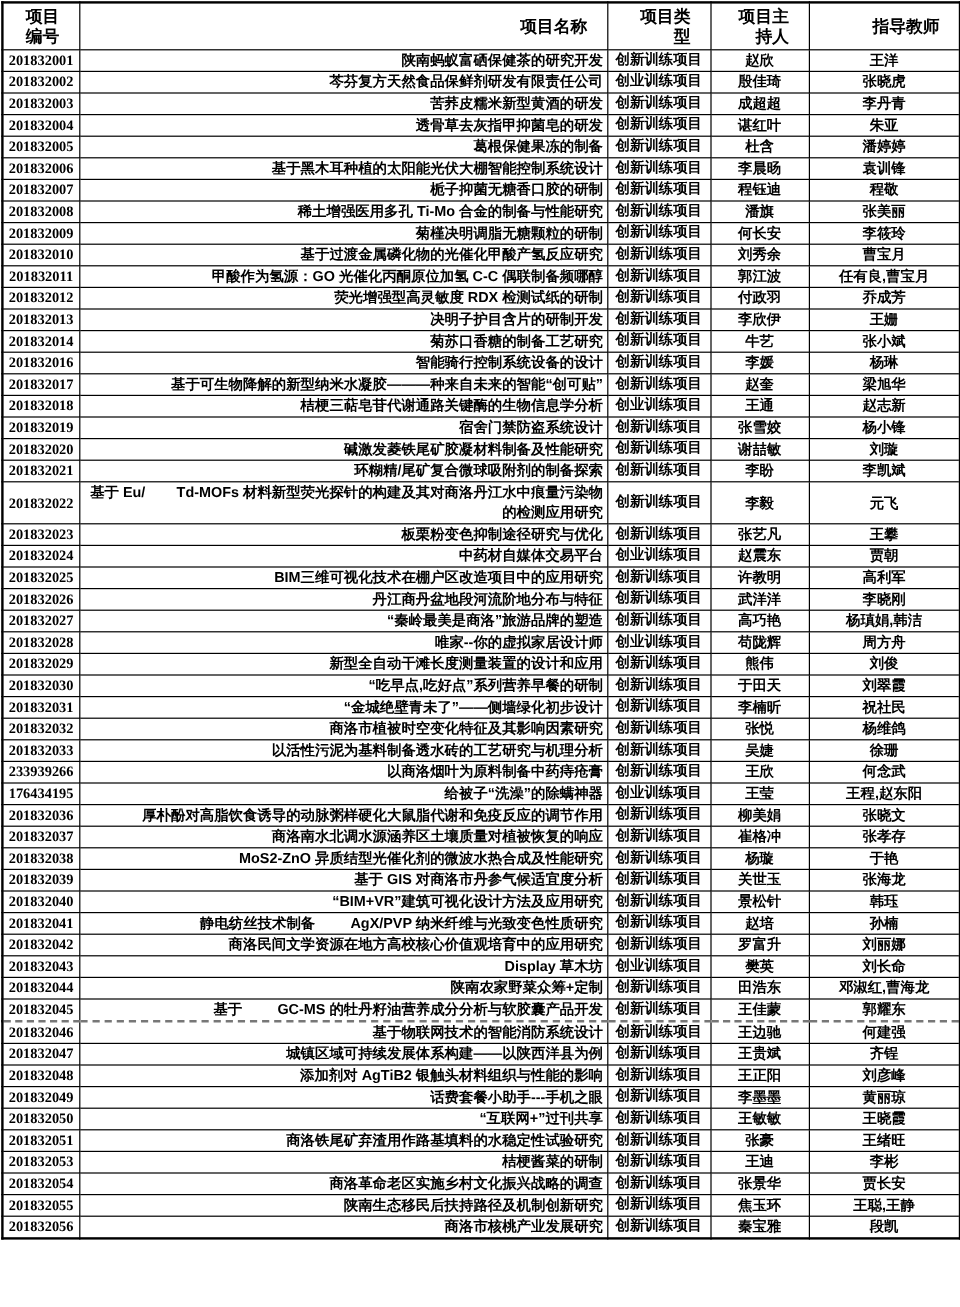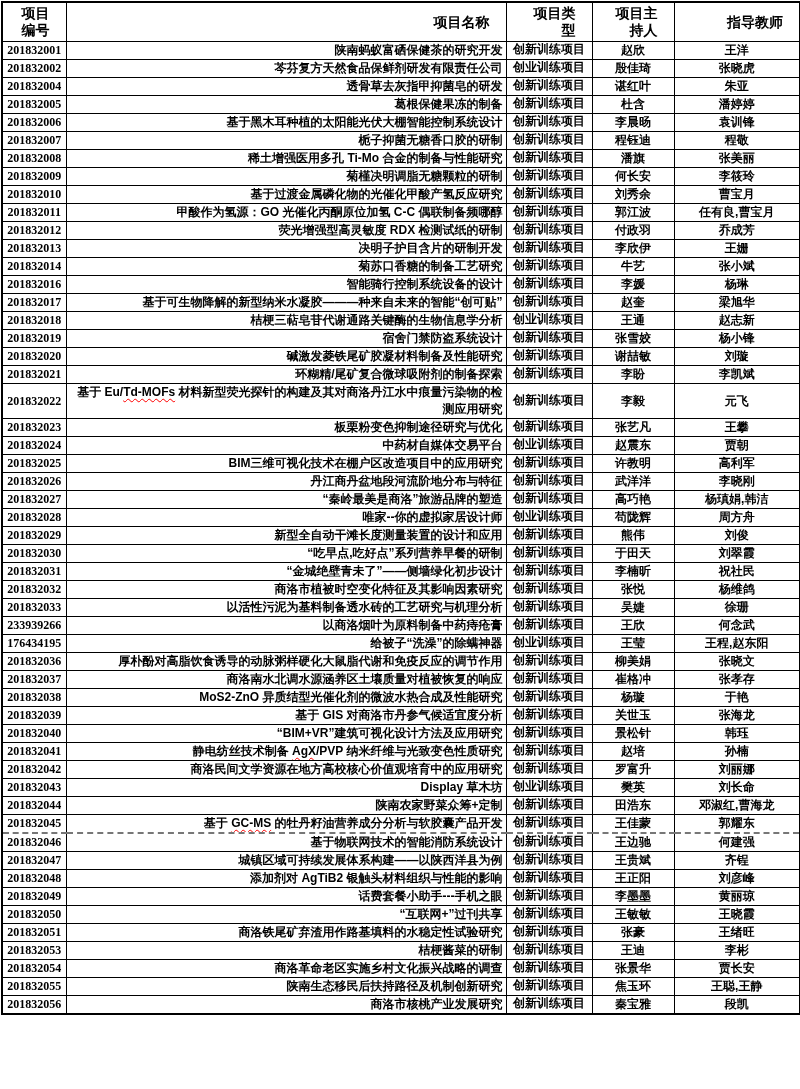--- a/index.html
+++ b/index.html
@@ -11,22 +11,22 @@
            font-family:"Liberation Sans","DejaVu Sans",sans-serif;}
   td{height:17px;line-height:17px;font-size:12px;text-align:center;padding:0 3px;}
   td.c-id{font-family:"Liberation Serif","DejaVu Serif",serif;font-size:12px;letter-spacing:0;margin-left:24px;}
   td.c-name{text-align:right;}
   td.c-type{font-size:12px;font-family:Liberation Mono, monospace;}
   col.c1{width:64px;}
   col.c2{width:440px;}
   col.c3{width:86px;}
   col.c4{width:82px;}
   col.c5{width:126px;}
-  .sq{text-decoration:underline;text-decoration-style:wavy;text-decoration-color:#ff0000;
-      text-decoration-thickness:1px;text-underline-offset:2px;}
+  .sq{text-decoration-style:wavy;text-decoration-color:#ff0000;
+      text-decoration-thickness:1px;text-underline-offset:2px;padding-left:26px;}
   tr.page-break td{border-top:2px dashed #777;}
 </style>
 </head>
 <body>
 
 <table>
   <colgroup>
     <col class="c1">
       <col class="c2">
       <col class="c3">
@@ -51,20 +51,27 @@
         <td class="c-teacher">王洋</td>
       </tr>
       <tr>
         <td class="c-id">201832002</td>
         <td class="c-name">芩芬复方天然食品保鲜剂研发有限责任公司</td>
         <td class="c-type">创业训练项目</td>
         <td class="c-leader">殷佳琦</td>
         <td class="c-teacher">张晓虎</td>
       </tr>
       <tr>
+        <td class="c-id">201832003</td>
+        <td class="c-name">苦荞皮糯米新型黄酒的研发</td>
+        <td class="c-type">创新训练项目</td>
+        <td class="c-leader">成超超</td>
+        <td class="c-teacher">李丹青</td>
+      </tr>
+      <tr>
         <td class="c-id">201832004</td>
         <td class="c-name">透骨草去灰指甲抑菌皂的研发</td>
         <td class="c-type">创新训练项目</td>
         <td class="c-leader">谌红叶</td>
         <td class="c-teacher">朱亚</td>
       </tr>
       <tr>
         <td class="c-id">201832005</td>
         <td class="c-name">葛根保健果冻的制备</td>
         <td class="c-type">创新训练项目</td>

